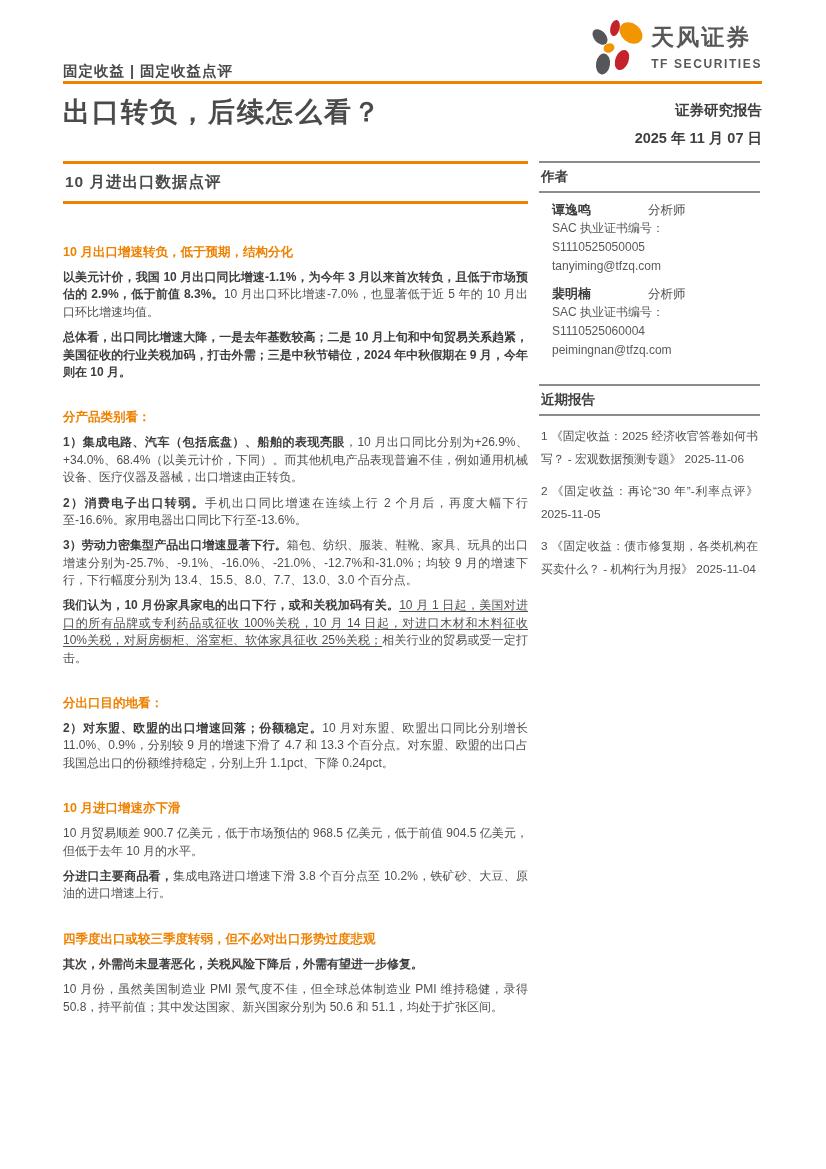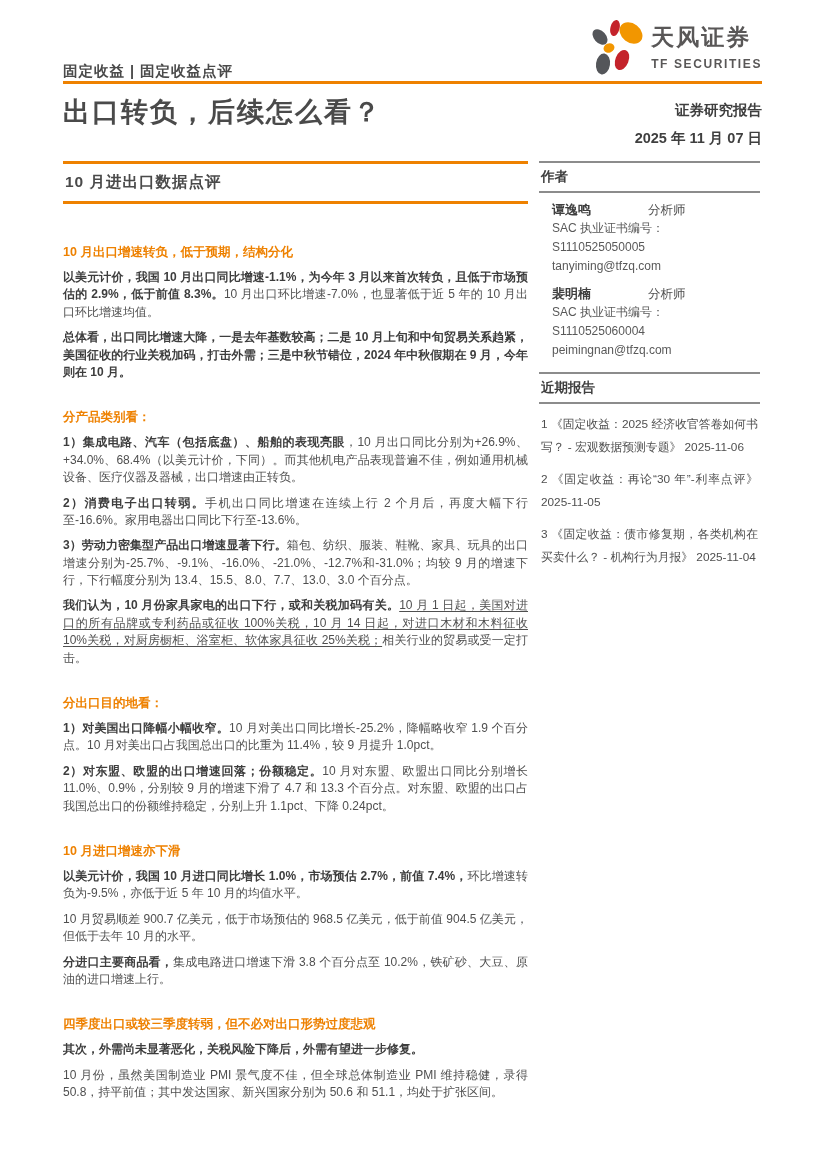--- a/index.html
+++ b/index.html
@@ -48,21 +48,21 @@
   .run-normal{font-weight:normal;}
   .run-underline{text-decoration:underline;text-underline-offset:2px;}
 
   
   .sb-heading{border-top:2px solid var(--rule-gray);border-bottom:2px solid var(--rule-gray);font-weight:bold;font-size:13.5px;color:#3F3F3F;padding:5px 2px;}
   .author{margin:8px 13px 7px;}
   .author-row{display:flex;align-items:baseline;}
   .author-name{font-weight:bold;font-size:13px;color:#3F3F3F;width:96px;}
   .author-role{font-size:12.5px;color:var(--body);}
   .author-sac,.author-email{font-size:12px;color:var(--muted);line-height:1.6;}
-  .reports-box{margin-top:12px;}
+  .reports-box{margin-top:24px;}
   .report-item{margin:9px 2px 0;font-size:11.8px;line-height:1.95;color:var(--body);text-align:justify;}
 
   
   .footer{position:absolute;left:63px;right:64px;bottom:26px;border-top:2.5px solid var(--accent);padding-top:12px;display:flex;justify-content:space-between;background:#fff;}
   .disclaimer{padding-left:32px;font-size:11.5px;color:var(--muted);}
   .page-num{font-size:11.5px;color:#8C8C8C;}
 </style>
 </head>
 <body>
 
@@ -104,24 +104,22 @@
         <div class="article">
             <div class="sec-heading">10 月出口增速转负，低于预期，结构分化</div>
             <p class="para"><span class="run-bold">以美元计价，我国 10 月出口同比增速-1.1%，为今年 3 月以来首次转负，且低于市场预估的 2.9%，低于前值 8.3%。</span><span class="run-normal">10 月出口环比增速-7.0%，也显著低于近 5 年的 10 月出口环比增速均值。</span></p>
             <p class="para"><span class="run-bold">总体看，出口同比增速大降，一是去年基数较高；二是 10 月上旬和中旬贸易关系趋紧，美国征收的行业关税加码，打击外需；三是中秋节错位，2024 年中秋假期在 9 月，今年则在 10 月。</span></p>
             <div class="sec-heading">分产品类别看：</div>
             <p class="para"><span class="run-bold">1）集成电路、汽车（包括底盘）、船舶的表现亮眼</span><span class="run-normal">，10 月出口同比分别为+26.9%、+34.0%、68.4%（以美元计价，下同）。而其他机电产品表现普遍不佳，例如通用机械设备、医疗仪器及器械，出口增速由正转负。</span></p>
             <p class="para"><span class="run-bold">2）消费电子出口转弱。</span><span class="run-normal">手机出口同比增速在连续上行 2 个月后，再度大幅下行至-16.6%。家用电器出口同比下行至-13.6%。</span></p>
             <p class="para"><span class="run-bold">3）劳动力密集型产品出口增速显著下行。</span><span class="run-normal">箱包、纺织、服装、鞋靴、家具、玩具的出口增速分别为-25.7%、-9.1%、-16.0%、-21.0%、-12.7%和-31.0%；均较 9 月的增速下行，下行幅度分别为 13.4、15.5、8.0、7.7、13.0、3.0 个百分点。</span></p>
             <p class="para"><span class="run-bold">我们认为，10 月份家具家电的出口下行，或和关税加码有关。</span><span class="run-underline">10 月 1 日起，美国对进口的所有品牌或专利药品或征收 100%关税，10 月 14 日起，对进口木材和木料征收 10%关税，对厨房橱柜、浴室柜、软体家具征收 25%关税；</span><span class="run-normal">相关行业的贸易或受一定打击。</span></p>
             <div class="sec-heading">分出口目的地看：</div>
-            <p class="para"><span class="run-bold">1）对美国出口降幅小幅收窄。</span><span class="run-normal">10 月对美出口同比增长-25.2%，降幅略收窄 1.9 个百分点。10 月对美出口占我国总出口的比重为 11.4%，较 9 月提升 1.0pct。</span></p>
             <p class="para"><span class="run-bold">2）对东盟、欧盟的出口增速回落；份额稳定。</span><span class="run-normal">10 月对东盟、欧盟出口同比分别增长 11.0%、0.9%，分别较 9 月的增速下滑了 4.7 和 13.3 个百分点。对东盟、欧盟的出口占我国总出口的份额维持稳定，分别上升 1.1pct、下降 0.24pct。</span></p>
             <div class="sec-heading">10 月进口增速亦下滑</div>
-            <p class="para"><span class="run-bold">以美元计价，我国 10 月进口同比增长 1.0%，市场预估 2.7%，前值 7.4%，</span><span class="run-normal">环比增速转负为-9.5%，亦低于近 5 年 10 月的均值水平。</span></p>
             <p class="para"><span class="run-normal">10 月贸易顺差 900.7 亿美元，低于市场预估的 968.5 亿美元，低于前值 904.5 亿美元，但低于去年 10 月的水平。</span></p>
             <p class="para"><span class="run-bold">分进口主要商品看，</span><span class="run-normal">集成电路进口增速下滑 3.8 个百分点至 10.2%，铁矿砂、大豆、原油的进口增速上行。</span></p>
             <div class="sec-heading">四季度出口或较三季度转弱，但不必对出口形势过度悲观</div>
             <p class="para"><span class="run-bold">其次，外需尚未显著恶化，关税风险下降后，外需有望进一步修复。</span></p>
             <p class="para"><span class="run-normal">10 月份，虽然美国制造业 PMI 景气度不佳，但全球总体制造业 PMI 维持稳健，录得 50.8，持平前值；其中发达国家、新兴国家分别为 50.6 和 51.1，均处于扩张区间。</span></p>
           </div>
       </div>
 
       <div class="side-col">
         <div class="sb-heading">作者</div>

